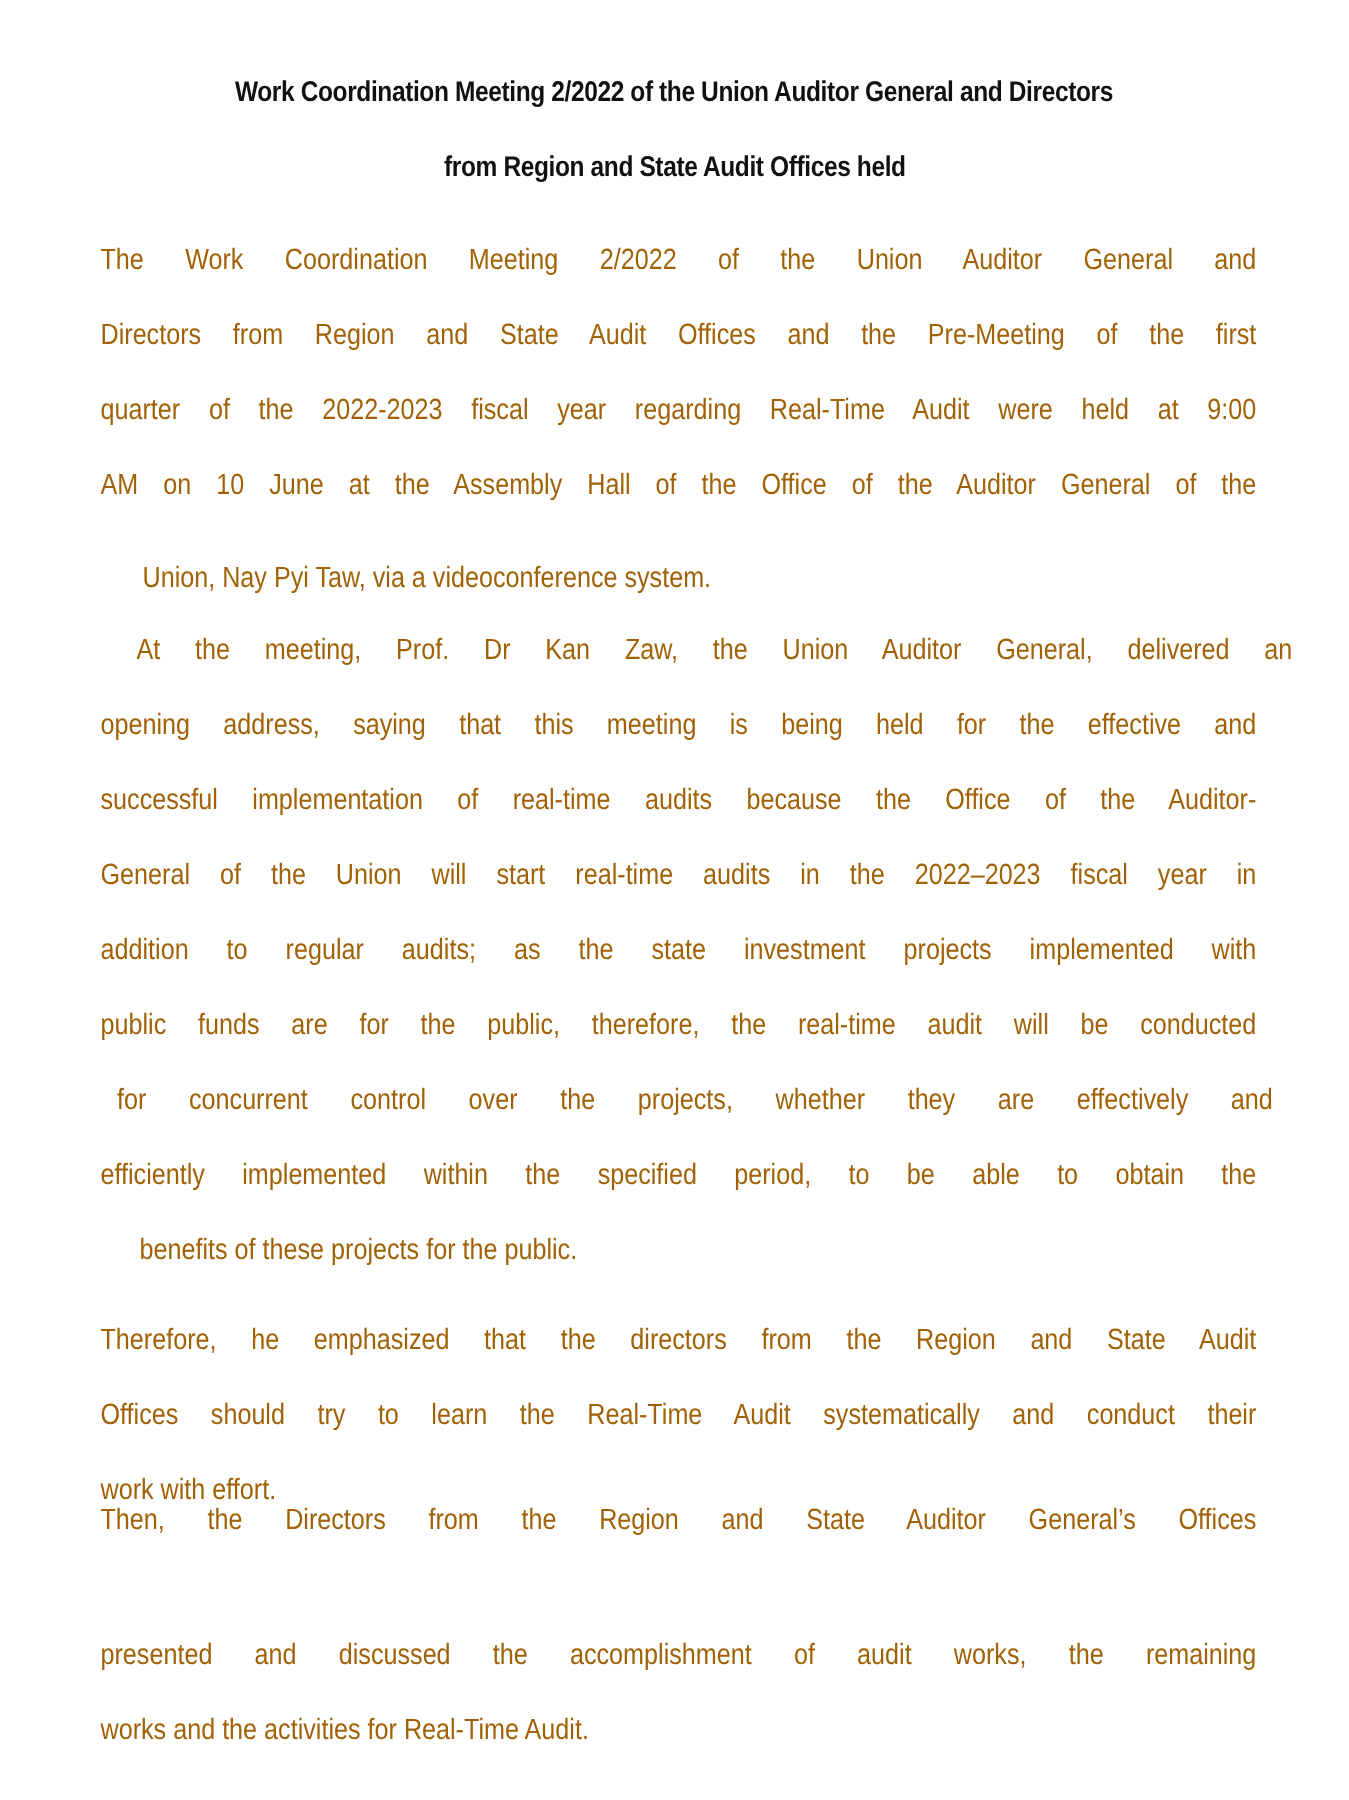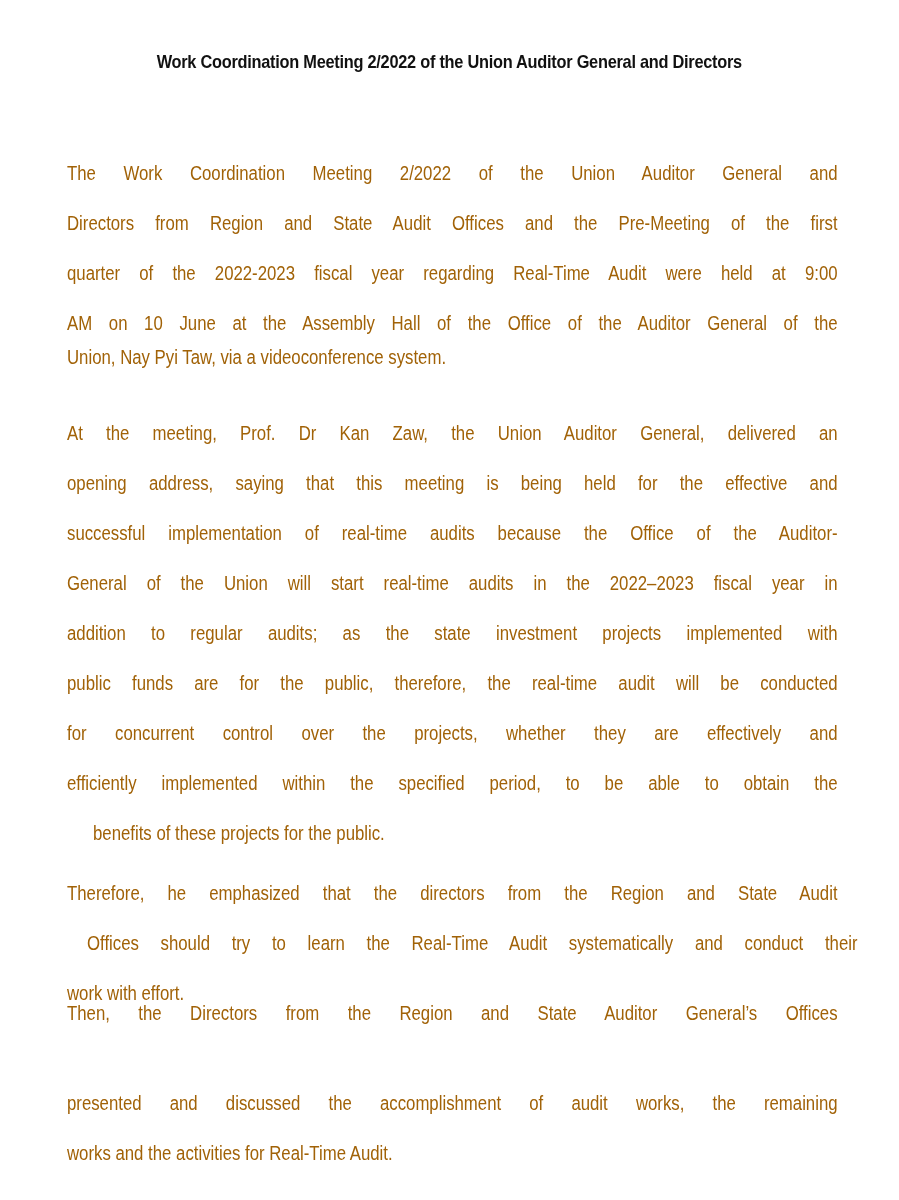--- a/index.html
+++ b/index.html
@@ -23,74 +23,77 @@
   .line.last .inner { text-align:left; text-align-last:left; }
 </style>
 </head>
 <body>
 
 <div class="page">
 
   <div class="title-line" style="top:51px;">
     <span>Work Coordination Meeting 2/2022 of the Union Auditor General and Directors</span>
   </div>
+  <div class="title-line" style="top:101px;">
+    <span>from Region and State Audit Offices held</span>
+  </div>
 
   <div>
     <div class="line" style="top:160px;">
         <span class="inner">The Work Coordination Meeting 2/2022 of the Union Auditor General and</span>
       </div>
     <div class="line" style="top:210px;">
         <span class="inner">Directors from Region and State Audit Offices and the Pre-Meeting of the first</span>
       </div>
     <div class="line" style="top:260px;">
         <span class="inner">quarter of the 2022-2023 fiscal year regarding Real-Time Audit were held at 9:00</span>
       </div>
     <div class="line" style="top:310px;">
         <span class="inner">AM on 10 June at the Assembly Hall of the Office of the Auditor General of the</span>
       </div>
-    <div class="line last" style="top:344px;">
+    <div class="line last" style="top:372px;margin-left:28px;">
         <span class="inner">Union, Nay Pyi Taw, via a videoconference system.</span>
       </div>
   </div>
 
   <div>
-    <div class="line" style="top:420px;">
+    <div class="line" style="top:420px;margin-left:24px;">
         <span class="inner">At the meeting, Prof. Dr Kan Zaw, the Union Auditor General, delivered an</span>
       </div>
     <div class="line" style="top:470px;">
         <span class="inner">opening address, saying that this meeting is being held for the effective and</span>
       </div>
     <div class="line" style="top:520px;">
         <span class="inner">successful implementation of real-time audits because the Office of the Auditor-</span>
       </div>
     <div class="line" style="top:570px;">
         <span class="inner">General of the Union will start real-time audits in the 2022–2023 fiscal year in</span>
       </div>
     <div class="line" style="top:620px;">
         <span class="inner">addition to regular audits; as the state investment projects implemented with</span>
       </div>
     <div class="line" style="top:670px;">
         <span class="inner">public funds are for the public, therefore, the real-time audit will be conducted</span>
       </div>
-    <div class="line" style="top:720px;">
+    <div class="line" style="top:720px;margin-left:11px;">
         <span class="inner">for concurrent control over the projects, whether they are effectively and</span>
       </div>
     <div class="line" style="top:770px;">
         <span class="inner">efficiently implemented within the specified period, to be able to obtain the</span>
       </div>
     <div class="line last" style="top:820px;margin-left:26px;">
         <span class="inner">benefits of these projects for the public.</span>
       </div>
   </div>
 
   <div>
     <div class="line" style="top:880px;">
         <span class="inner">Therefore, he emphasized that the directors from the Region and State Audit</span>
       </div>
-    <div class="line" style="top:930px;margin-left:20px;">
+    <div class="line" style="top:930px;">
         <span class="inner">Offices should try to learn the Real-Time Audit systematically and conduct their</span>
       </div>
     <div class="line last" style="top:980px;">
         <span class="inner">work with effort.</span>
       </div>
   </div>
 
   <div>
     <div class="line" style="top:1000px;">
         <span class="inner">Then, the Directors from the Region and State Auditor General’s Offices</span>

